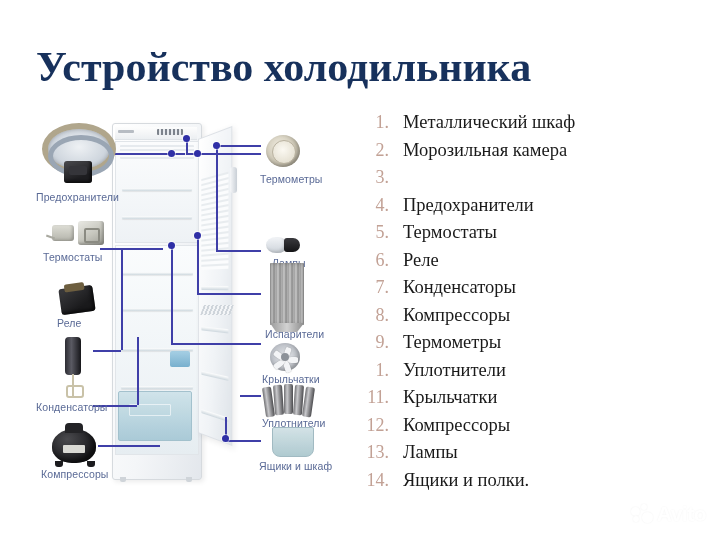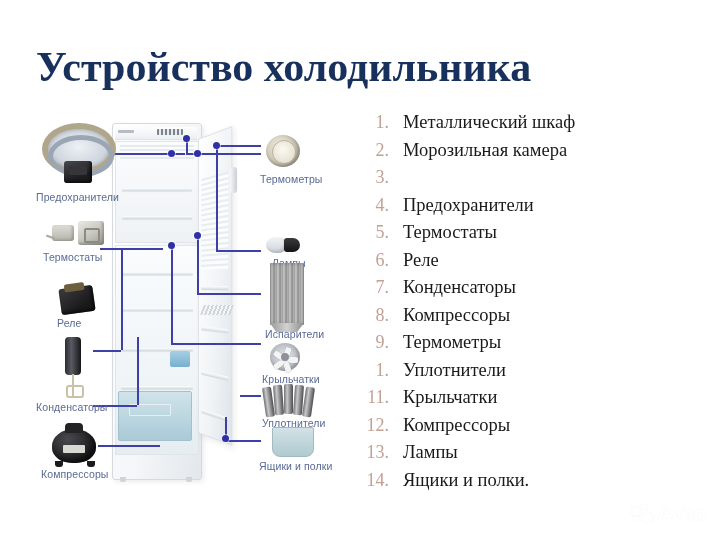--- a/index.html
+++ b/index.html
@@ -499,21 +499,21 @@
       <div class="seal" style="left:10px;top:2px;transform:rotate(-4deg);"></div>
       <div class="seal" style="left:20px;top:1px;"></div>
       <div class="seal" style="left:30px;top:2px;transform:rotate(4deg);"></div>
       <div class="seal" style="left:40px;top:4px;transform:rotate(8deg);"></div>
     </div>
     <div class="cap" style="left:262px;top:312px;">Уплотнители</div>
 
     <div class="icon" style="left:272px;top:322px;width:44px;height:32px;">
       <div class="drawer" style="left:0;top:0;"></div>
     </div>
-    <div class="cap" style="left:259px;top:355px;">Ящики и полки</div>
+    <div class="cap" style="left:259px;top:355px;">Ящики и шкаф</div>
 
   </div>
 
   <div class="list">
 
     <div class="list-row">
       <span class="list-num">1.</span>
       <span class="list-label">Металлический шкаф</span>
     </div>
     <div class="list-row">

